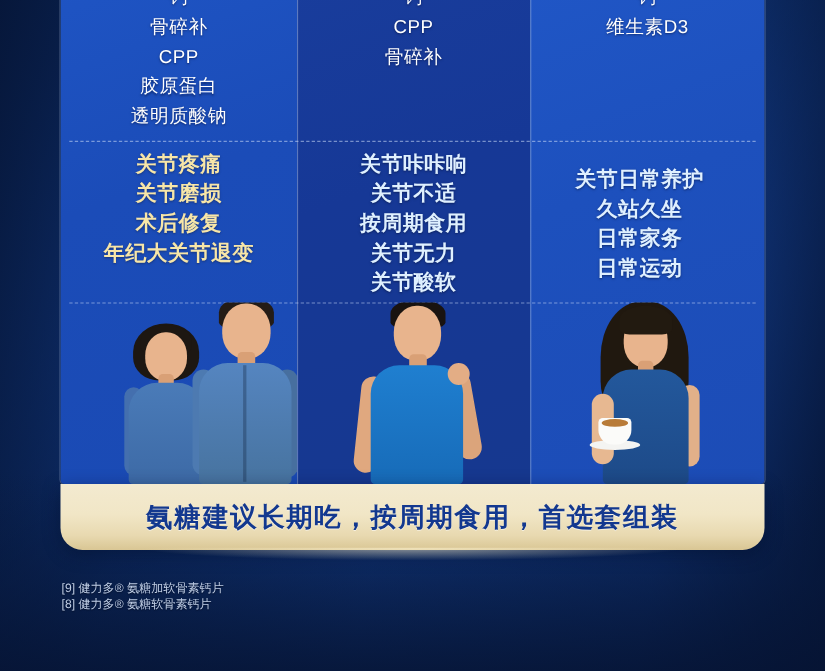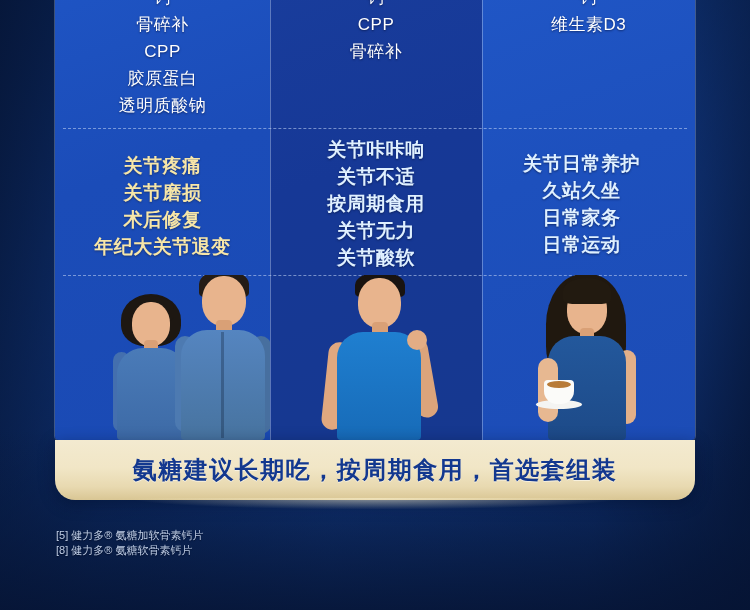--- a/index.html
+++ b/index.html
@@ -70,21 +70,21 @@
     letter-spacing:.5px;
   }
   .ben.gold{
     color:#f7e6a8;
     text-shadow:0 1px 2px rgba(20,10,0,.35);
   }
   .ben.ice{
     color:#dff0ff;
     text-shadow:0 1px 2px rgba(0,10,40,.5);
   }
-  #ben-1{ top:272px; }
+  #ben-1{ top:256px; }
   #ben-2{ top:256px; }
   #ben-3{ top:270px; }
 
   
   .photo{
     position:absolute; bottom:0; height:165px; overflow:hidden;
   }
   #photo-1{ left:0;   width:215px; }
   #photo-2{ left:215px; width:212px; }
   #photo-3{ left:427px; width:213px; }
@@ -262,15 +262,15 @@
   </div>
 
 </div>
 
 <div id="banner">
   <span id="banner-text">氨糖建议长期吃，按周期食用，首选套组装</span>
 </div>
 <div id="banner-glow"></div>
 
 <div id="footnotes">
-  <div class="fn">[5] 健力多® 氨糖加软骨素钙片</div>
+  <div class="fn">[9] 健力多® 氨糖加软骨素钙片</div>
   <div class="fn">[8] 健力多® 氨糖软骨素钙片</div>
 </div>
 
 </body></html>

